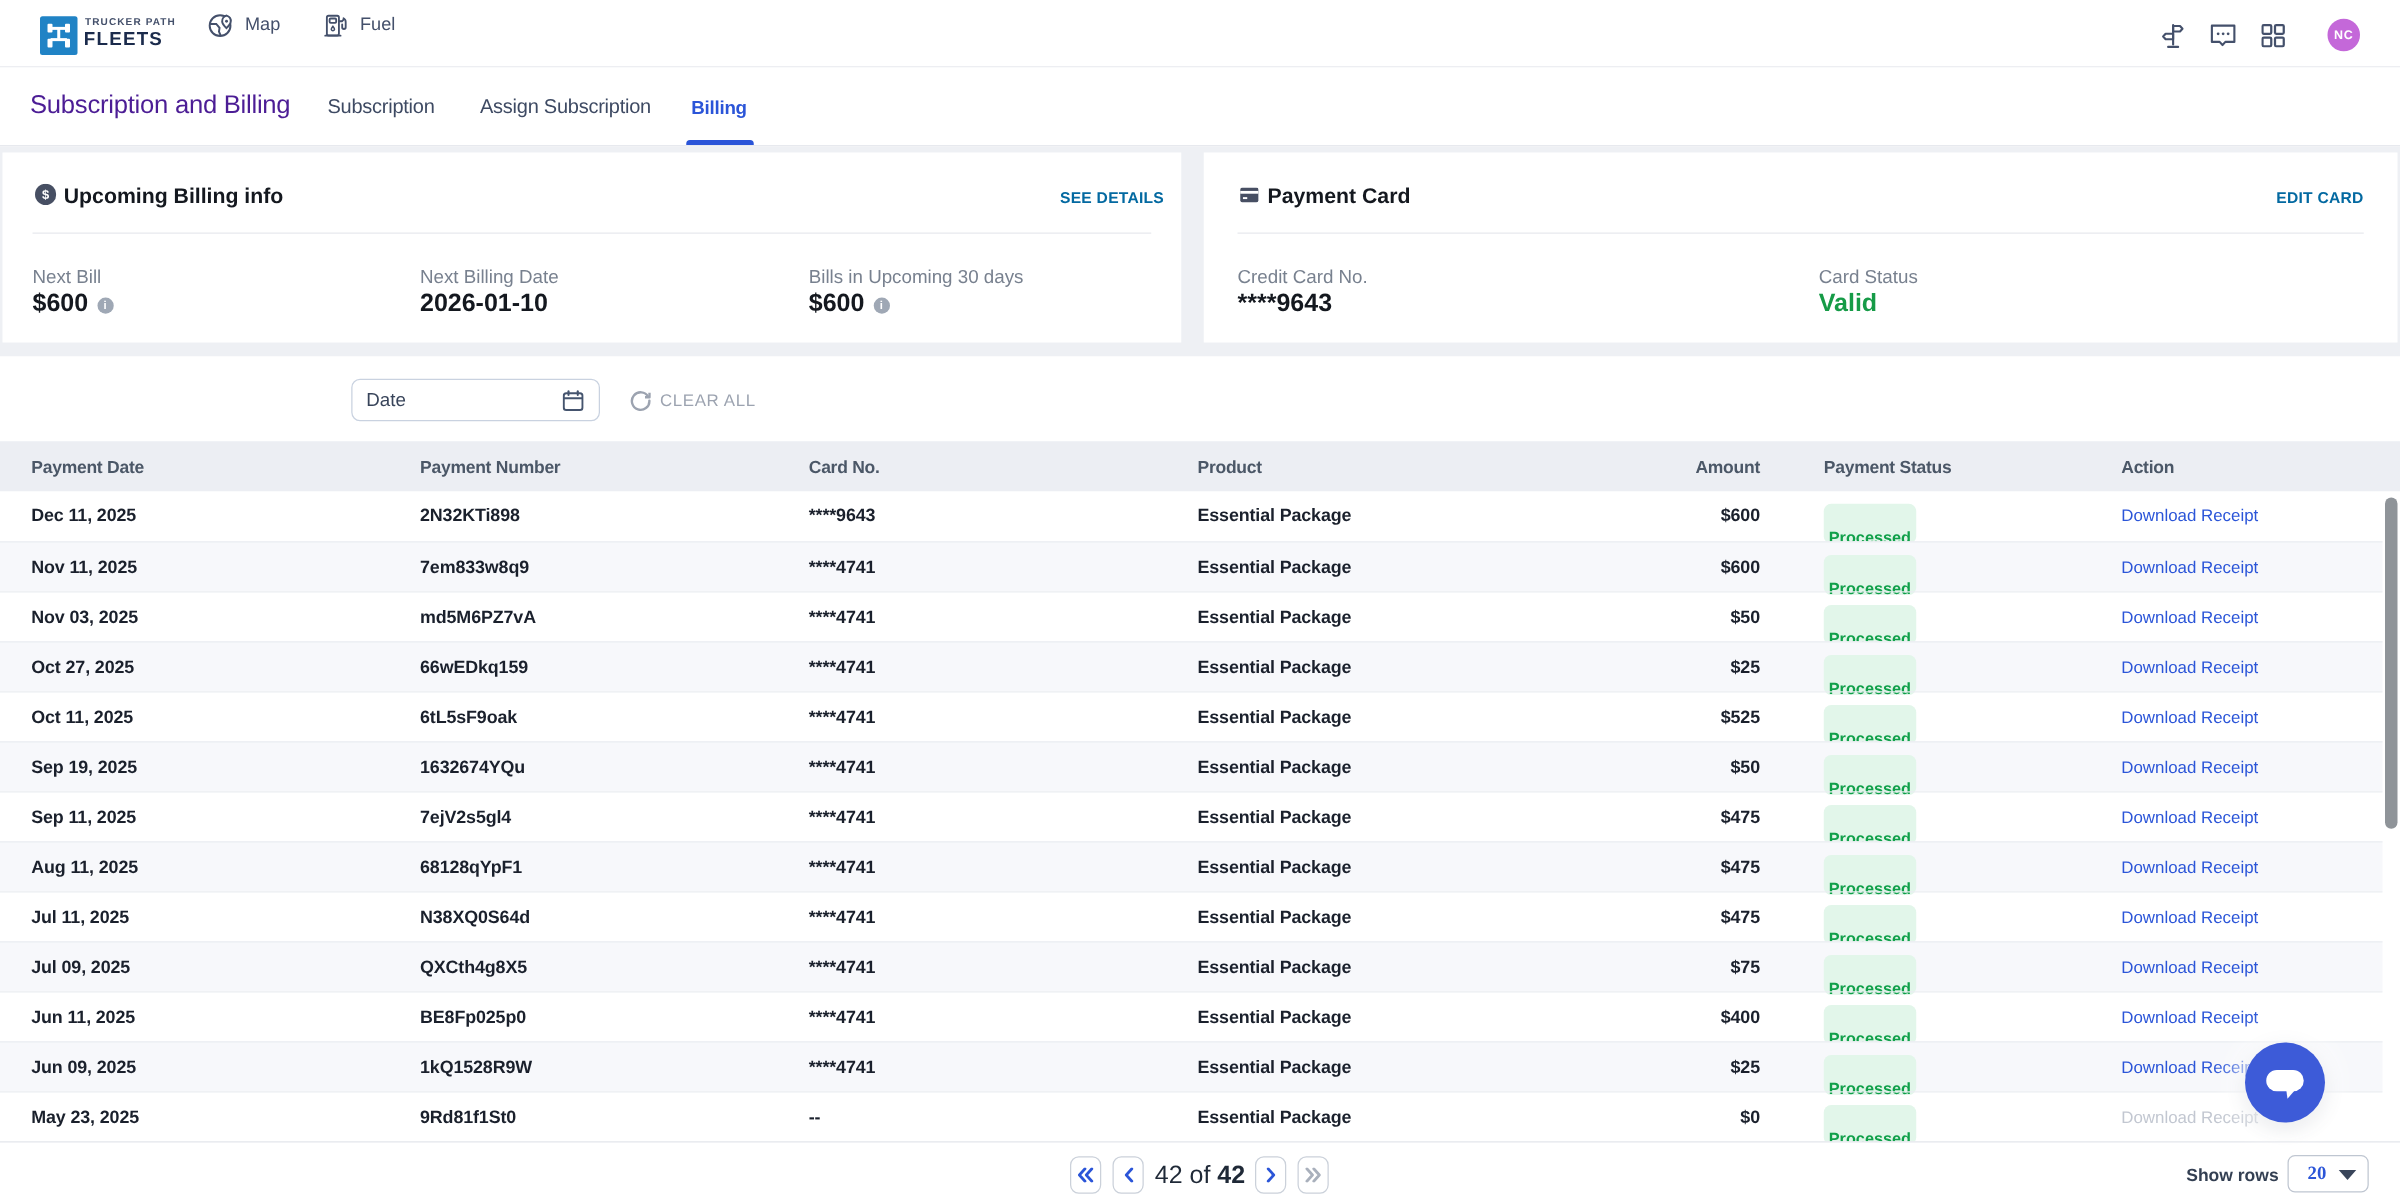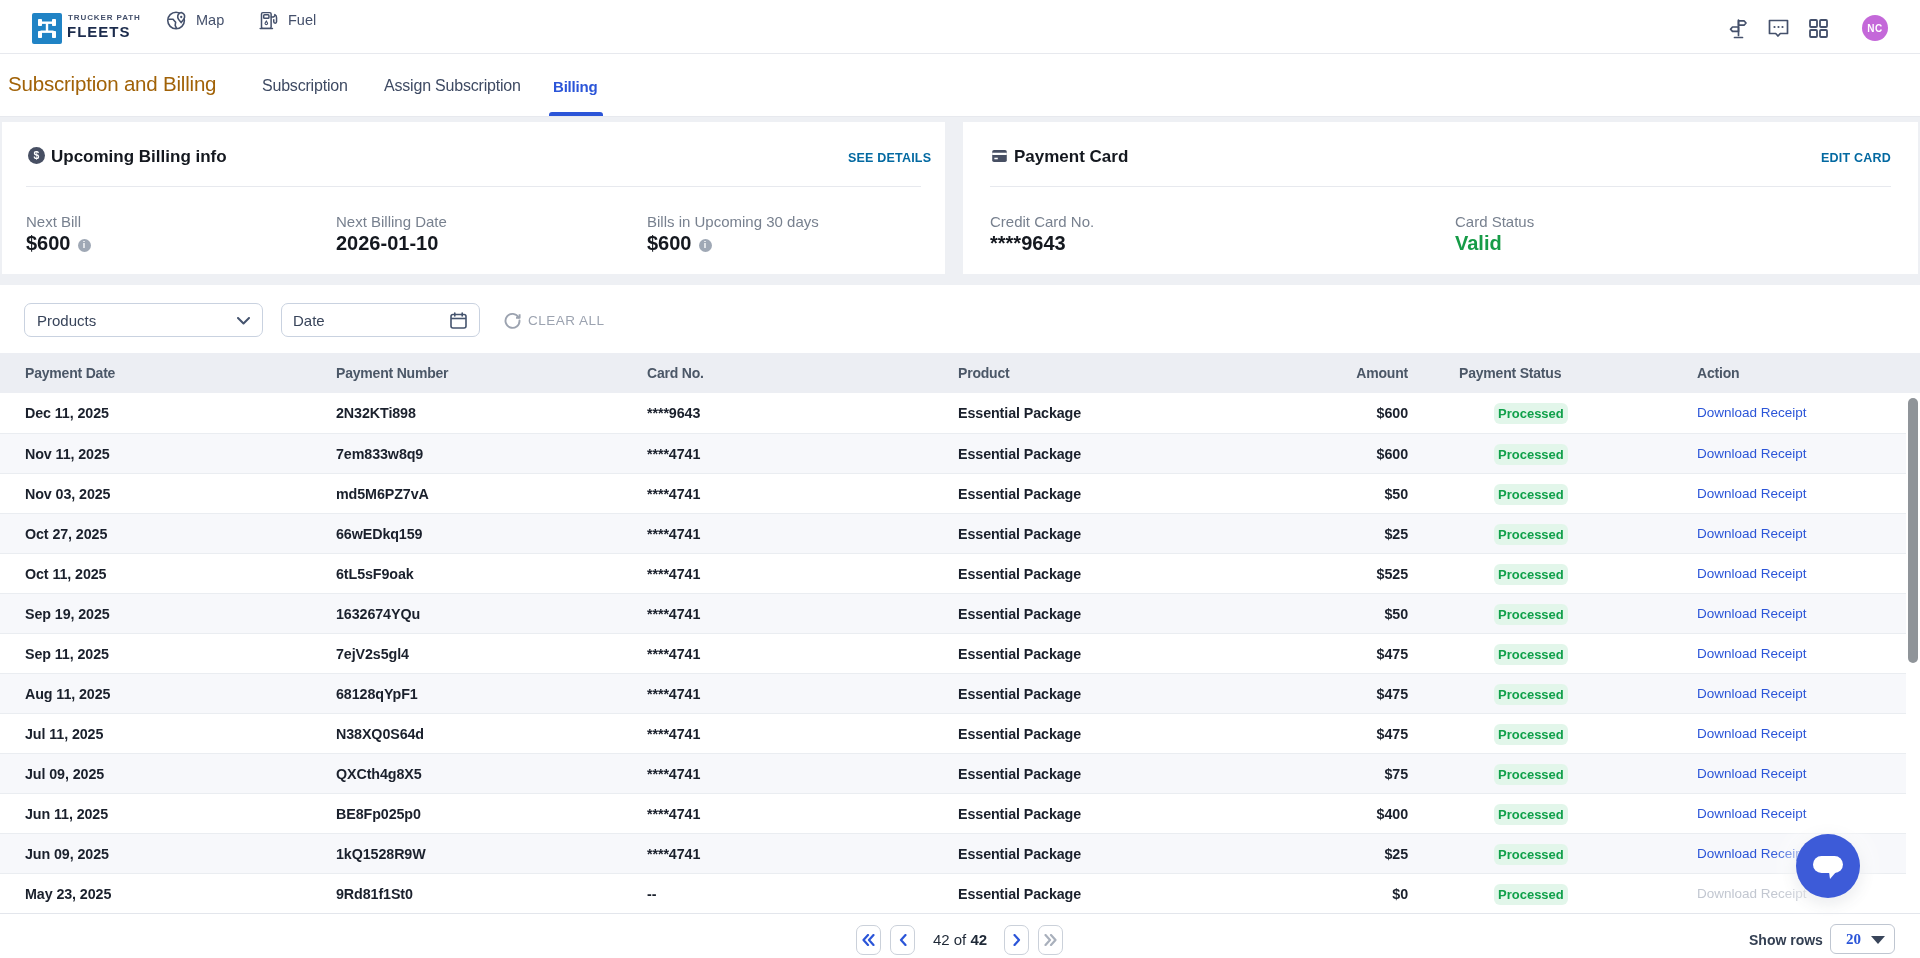--- a/index.html
+++ b/index.html
@@ -12,21 +12,21 @@
 #logoSq { position:absolute; left:32px; top:13px; width:30px; height:31px; background:#2083C5; border-radius:2px; }
 #logoTxt1 { position:absolute; left:68px; top:13px; font-size:8px; font-weight:700; letter-spacing:0.9px; color:#44506B; }
 #logoTxt2 { position:absolute; left:67px; top:23px; font-size:15px; font-weight:700; letter-spacing:1px; color:#1B2B4C; }
 .navitem { position:absolute; top:0; height:40px; display:flex; align-items:center; color:#44506B; font-size:14.5px; font-weight:500; }
 
 
 #avatar { position:absolute; left:1862px; top:15px; width:26px; height:26px; border-radius:50%; background:#C468D9; color:#fff; font-size:10px; font-weight:700; display:flex; align-items:center; justify-content:center; letter-spacing:.5px; }
 
 
 #subhead { position:absolute; left:0; top:54px; width:1920px; height:63px; background:#fff; border-bottom:1px solid #E7E9EE; }
-#pagetitle { position:absolute; left:8px; top:18px; font-size:20.5px; font-weight:400; color:#a16207; letter-spacing:-0.2px; }
+#pagetitle { position:absolute; left:24px; top:18px; font-size:20.5px; font-weight:400; color:#4c1d95; letter-spacing:-0.2px; }
 .tab { position:absolute; top:23px; font-size:16px; font-weight:400; color:#3E4A63; letter-spacing:-0.2px; }
 #tabBilling { color:#2B55D8; font-weight:700; font-size:15px; top:24px; }
 #tabline { position:absolute; left:549px; top:58px; width:54px; height:4px; background:#2B55D8; border-radius:3px 3px 0 0; }
 
 
 #gray { position:absolute; left:0; top:117px; width:1920px; height:168px; background:#EEF0F4; }
 .card { position:absolute; top:5px; height:152px; background:#fff; }
 #card1 { left:2px; width:943px; }
 #card2 { left:963px; width:955px; }
 .cardtitle { position:absolute; top:25px; font-size:17px; font-weight:700; color:#14181F; }
@@ -46,28 +46,28 @@
 #thead { position:absolute; left:0; top:353px; width:1920px; height:40px; background:#ECEEF3; }
 .hc { position:absolute; top:0; height:40px; line-height:40px; font-size:14px; font-weight:600; color:#4B5767; letter-spacing:-0.2px; }
 #tbody { position:absolute; left:0; top:393px; width:1920px; }
 .row { position:relative; width:1906px; height:40px; border-top:1px solid #EAEDF1; }
 .row:nth-child(even) { background:#F7F8FB; }
 .row:first-child { border-top:none; }
 .c { position:absolute; top:0; height:40px; line-height:40px; font-size:14.3px; font-weight:600; color:#1A202C; letter-spacing:-0.1px; }
 .c1 { left:25px; } .c2 { left:336px; } .c3 { left:647px; } .c4 { left:958px; font-weight:600; }
 .amt { right:512px; text-align:right; }
 .row .amt { right:498px; }
-.pill { position:absolute; left:1459px; top:10px; height:21px; line-height:21px; padding:0 4px; background:#E2F6EA; color:#10A04A; font-size:13px; font-weight:700; border-radius:6px;margin-left:35px; }
+.pill { position:absolute; left:1459px; top:10px; height:21px; line-height:21px; padding:16px 4px; background:#E2F6EA; color:#10A04A; font-size:13px; font-weight:700; border-radius:6px; }
 .dl { position:absolute; left:1697px; top:0; height:40px; line-height:40px; color:#2B55D8; font-size:13.5px; font-weight:500; }
 .dl.off { color:#C2C7D1; }
 
 
 #bottom { position:absolute; left:0; top:913px; width:1920px; height:45px; background:#fff; border-top:1px solid #E3E6EC; }
 .pgbtn { position:absolute; top:11px; width:25px; height:30px; border:1px solid #CBD1DA; border-radius:7px; background:#fff; display:flex; align-items:center; justify-content:center; }
-#pginfo { position:absolute; left:880px; top:11px; width:160px; text-align:center; line-height:30px; font-size:15px; color:#1F2937; }
+#pginfo { position:absolute; left:880px; top:11px; width:160px; text-align:center; line-height:30px; font-size:20px; color:#1F2937; }
 #showrows { position:absolute; left:1749px; top:11px; line-height:30px; font-size:14px; font-weight:600; color:#333F52; }
 #rowsel { position:absolute; left:1830px; top:10px; width:65px; height:30px; border:1px solid #BFC6D1; border-radius:6px; background:#fff; }
 #rowsel span { position:absolute; left:15px; top:0; line-height:28px; font-size:15px; font-weight:600; color:#2B55D8;font-family:Liberation Serif, serif; }
 #rowsel .caret { position:absolute; left:40px; top:11px; width:0; height:0; border-left:7px solid transparent; border-right:7px solid transparent; border-top:8px solid #39455A; }
 
 
 #sthumb { position:absolute; left:1908px; top:398px; width:10px; height:265px; background:#8F9499; border-radius:5px; }
 
 
 #fab { position:absolute; left:1796px; top:834px; width:64px; height:64px; border-radius:50%; background:#3D5BD8; box-shadow:0 0 22px 10px rgba(255,255,255,0.75), 0 4px 14px rgba(60,70,90,0.25); }
@@ -167,26 +167,20 @@
     </svg>
     <div class="cardtitle" style="left:51px;">Payment Card</div>
     <div class="cardlink" style="left:858px;">EDIT CARD</div>
     <div class="carddiv" style="left:27px; right:27px;"></div>
     <div class="lbl" style="left:27px;text-align:center;">Credit Card No.</div>
     <div class="val" style="left:27px;">****9643</div>
     <div class="lbl" style="left:492px;">Card Status</div>
     <div class="val" style="left:492px; color:#169B47;">Valid</div>
   </div>
 
-  <div class="fbox" id="fProducts">
-    <span style="margin-left:12px;">Products</span>
-    <svg class="abs" style="right:12px; top:13px;" width="13" height="8" viewBox="0 0 13 8" fill="none" stroke="#45546E" stroke-width="2" stroke-linecap="round" stroke-linejoin="round">
-        <path d="M1 1 L6.5 6.5 L12 1"></path>
-      </svg>
-  </div>
   <div class="fbox" id="fDate">
     <span style="margin-left:11px;">Date</span>
     <svg class="abs" style="right:12px; top:8px;" width="17" height="17" viewBox="0 0 17 17" fill="none" stroke="#45546E" stroke-width="1.6">
       <rect x="1" y="2.5" width="15" height="13.5" rx="2"></rect>
       <path d="M1 6.5 L16 6.5"></path>
       <path d="M4.8 1 L4.8 4" stroke-linecap="round"></path>
       <path d="M12.2 1 L12.2 4" stroke-linecap="round"></path>
     </svg>
   </div>
   <div id="clearall">

